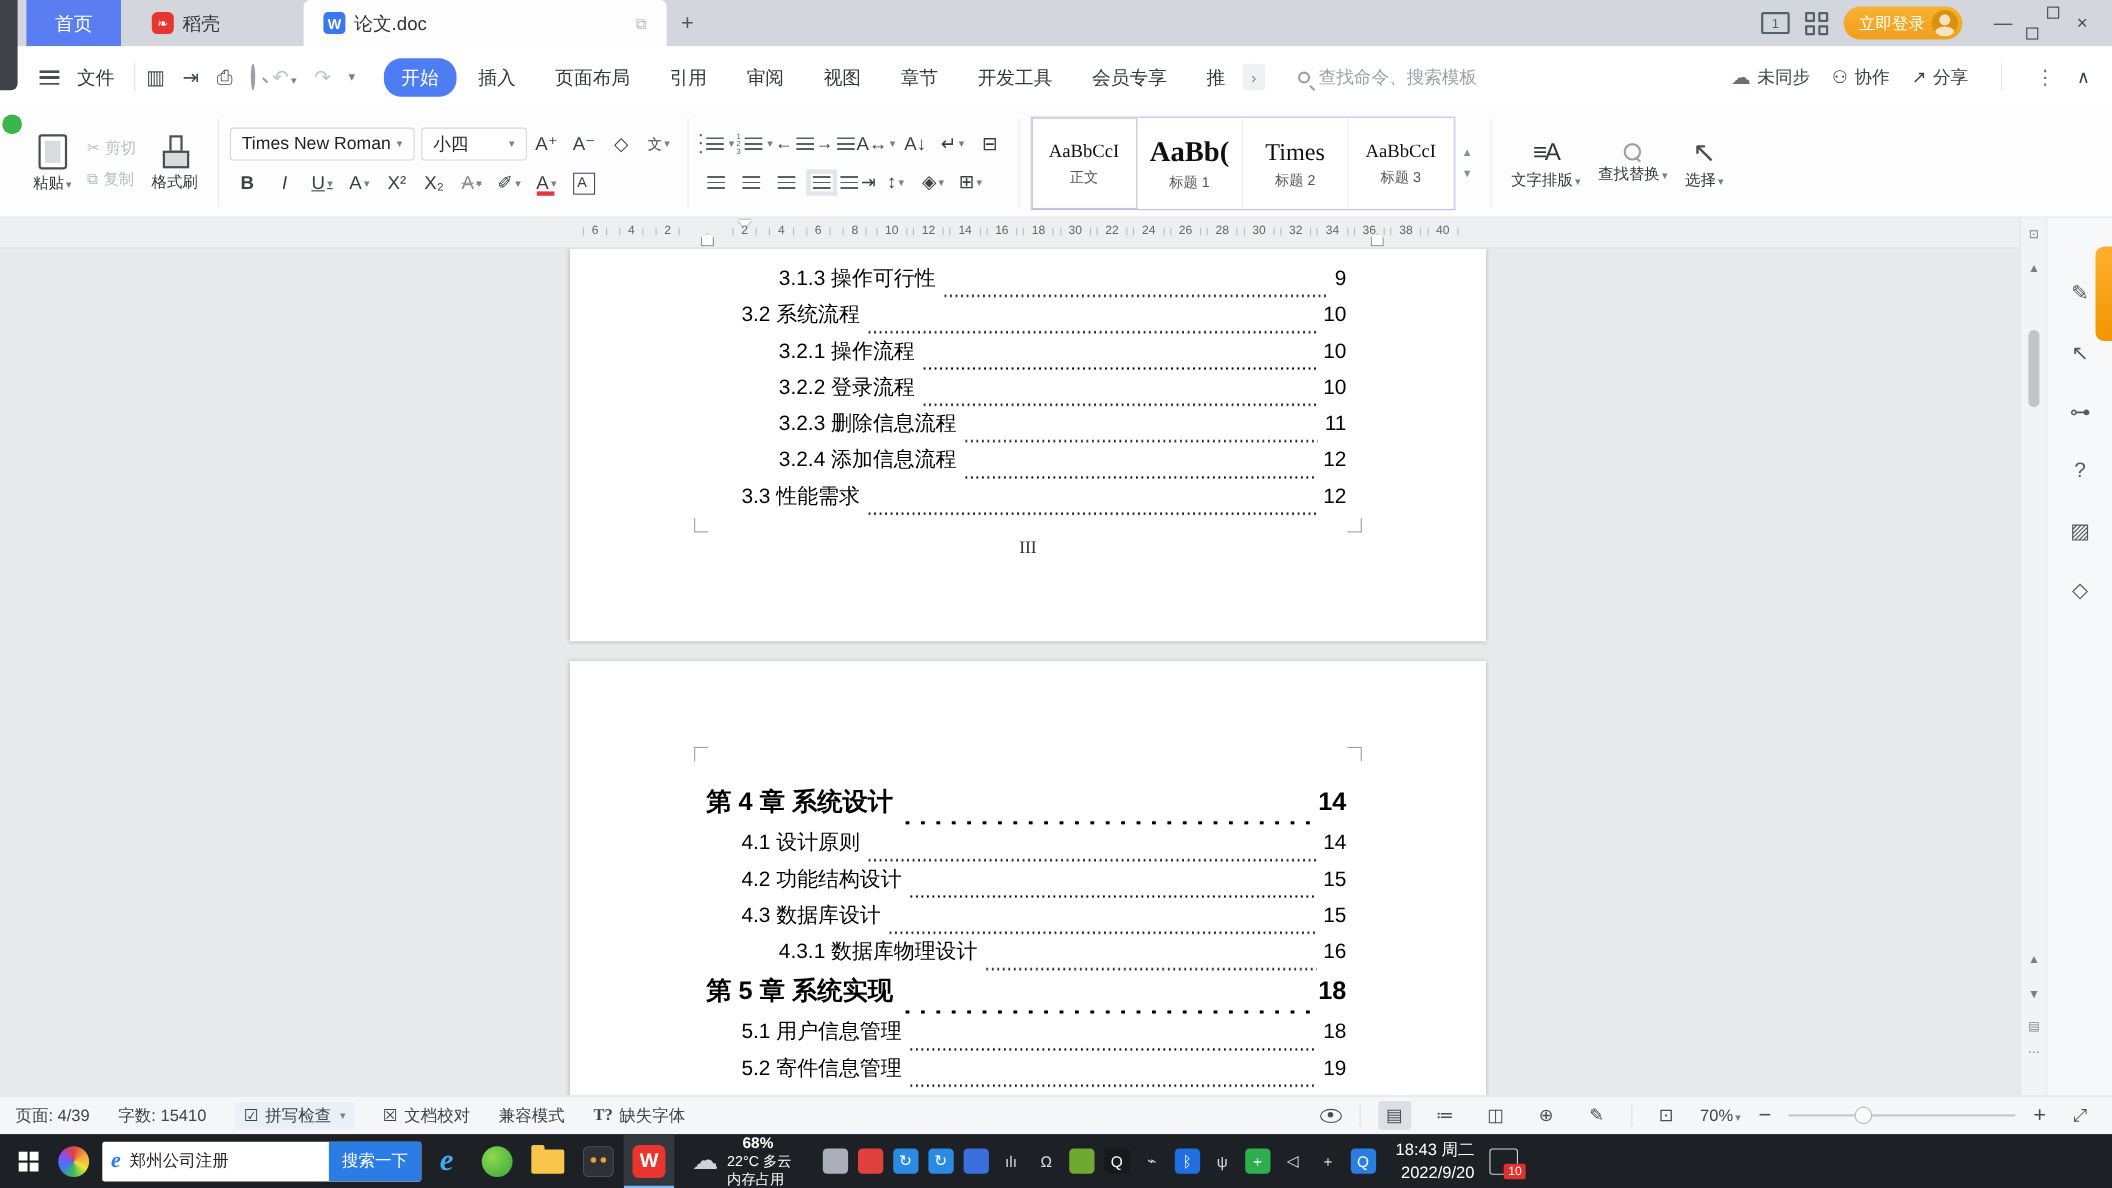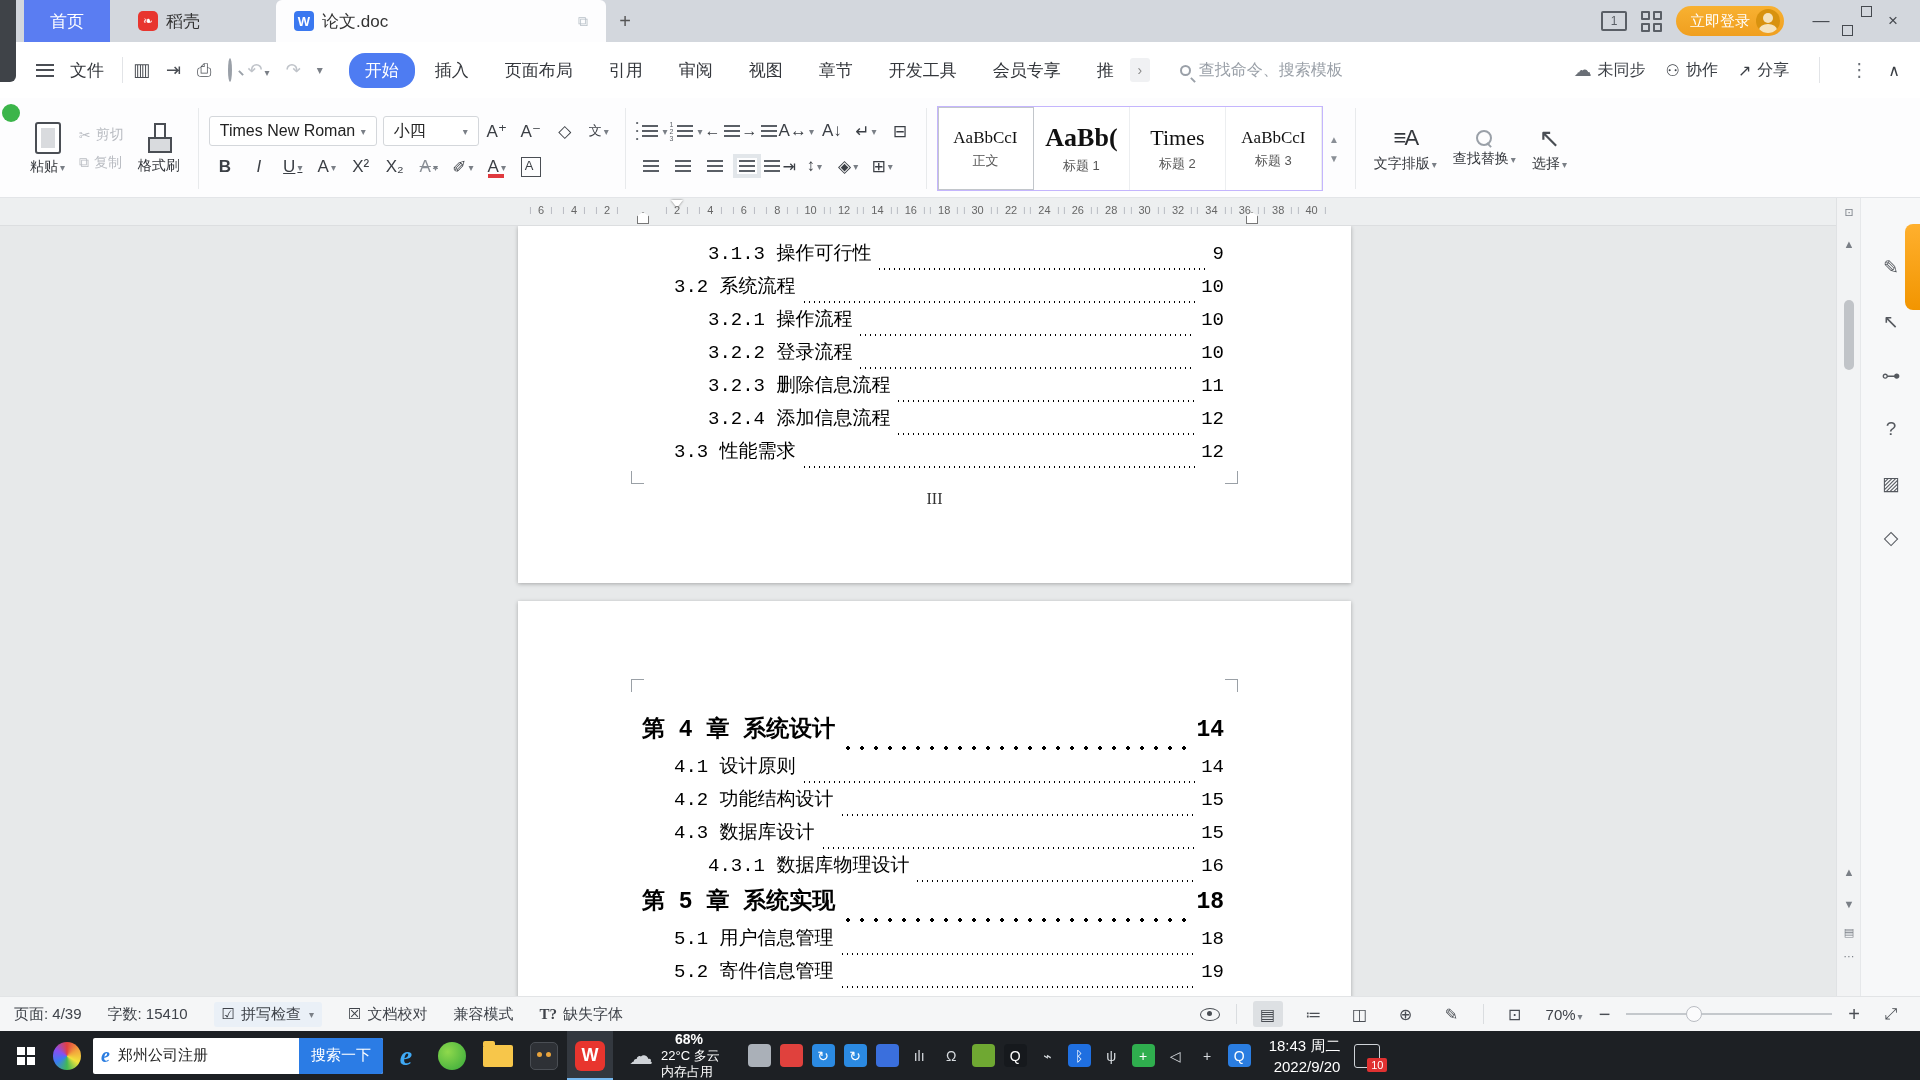--- a/index.html
+++ b/index.html
@@ -99,21 +99,21 @@
   .marker { position:absolute; width:0; height:0; }
   .m-first { left:671px; top:2px; border-left:6px solid transparent; border-right:6px solid transparent; border-top:8px solid #fff; filter:drop-shadow(0 0 1px #777); }
   .m-left { left:637px; bottom:1px; width:12px; height:12px; background:#fff; border:1px solid #777; clip-path:polygon(50% 0,100% 35%,100% 100%,0 100%,0 35%); }
   .m-right { left:1246px; bottom:1px; width:12px; height:12px; background:#fff; border:1px solid #777; clip-path:polygon(50% 0,100% 35%,100% 100%,0 100%,0 35%); }
 
   
   .docarea { position:absolute; left:0; top:226px; width:1836px; height:770px; background:#e7e9ea; overflow:hidden; }
   .page { position:absolute; left:518px; width:833px; background:#fff; box-shadow:0 1px 4px rgba(0,0,0,.28); }
   .page1 { top:0; height:357px; }
   .page2 { top:375px; height:660px; }
-  .toc { position:absolute; left:124px; right:127px; font-family:Liberation Mono, monospace; color:#000; }
+  .toc { position:absolute; left:124px; right:127px; font-family:Liberation Sans, sans-serif; color:#000; }
   .trow { display:flex; align-items:baseline; height:33px; font-size:19px; }
   .trow .ttext { white-space:nowrap; }
   .trow.lvl2 { padding-left:32px; }
   .trow.lvl3 { padding-left:66px; }
   .leader { flex:1; margin:0 6px; align-self:flex-end; height:8px; background-image:radial-gradient(circle,#000 0.9px,transparent 1.1px); background-size:5px 8px; background-repeat:repeat-x; background-position:0 60%; }
   .trow.lvl1 { font-size:23px; font-weight:bold; height:40px; }
   .trow.lvl1 .leader { background-image:radial-gradient(circle,#000 1.6px,transparent 1.9px); background-size:14px 10px; height:10px; }
   .pgfoot { position:absolute; left:0; width:100%; text-align:center; font-family:"Liberation Serif",serif; font-size:16px; color:#333; }
   .cmark { position:absolute; width:13px; height:13px; }
   .cm-bl { border-left:1px solid #9aa0a6; border-bottom:1px solid #9aa0a6; }

